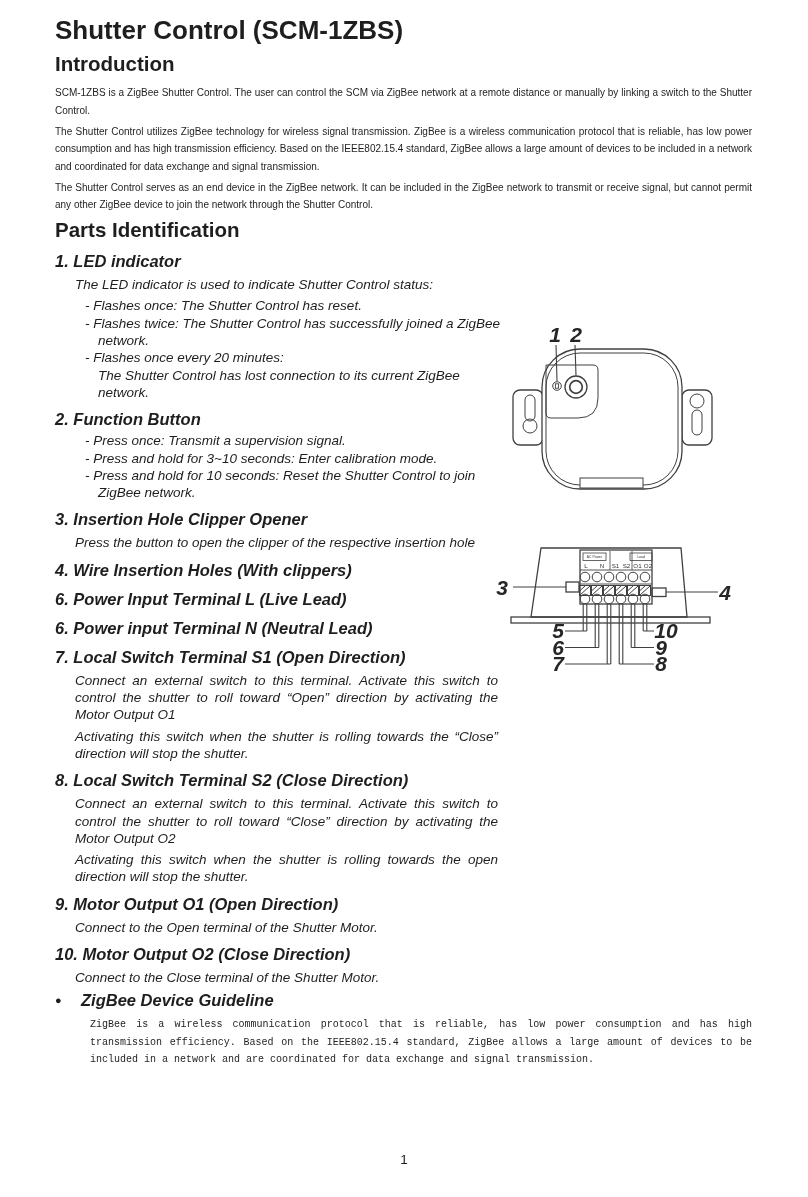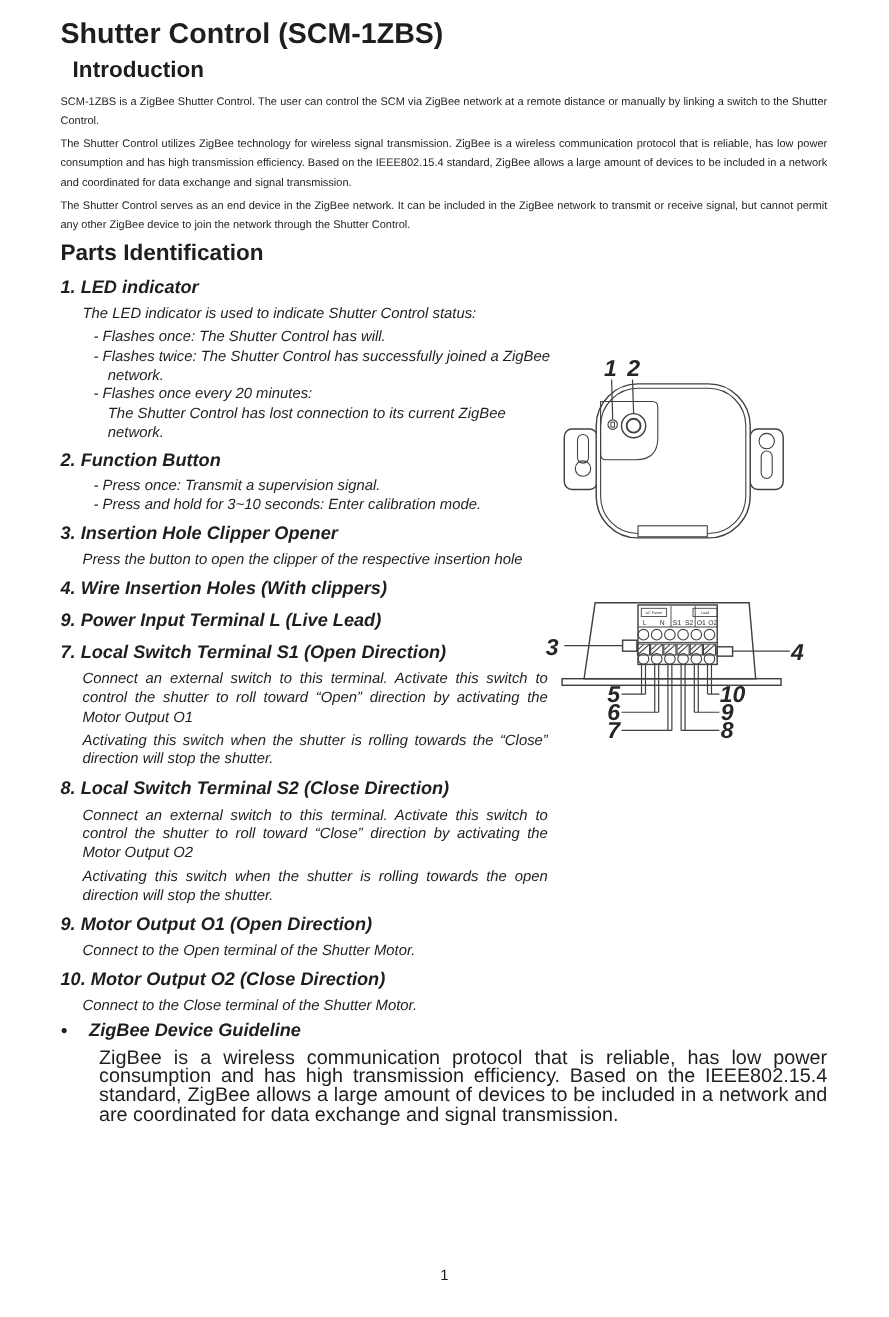--- a/index.html
+++ b/index.html
@@ -2,36 +2,36 @@
 <html><head>
 <meta charset="utf-8">
 <style>
   html,body { margin:0; padding:0; background:#ffffff; }
   .page {
     position:relative; width:808px; height:1197px; background:#ffffff;
     font-family:"Liberation Sans", sans-serif; color:#1e1e1e; overflow:hidden;
   }
   .content { padding:16px 56px 0 55px; }
   h1 { font-size:26px; line-height:1.15; margin:0 0 4px 0; font-weight:bold; }
-  h2 { font-size:20.5px; line-height:1.2; margin:6px 0 8px 11px; font-weight:bold; }
+  h2 { font-size:20.5px; line-height:1.2; margin:6px 0 8px 0; font-weight:bold; }
   .intro p { font-size:10px; line-height:17.3px; text-align:justify; margin:0 0 4px 0; }
   .parts h2 { margin:4px 0 8px 0; }
   .items { width:447px;font-style:italic; }
   .item h3 { font-size:16.5px; line-height:22px; margin:7px 0 2px 0; font-weight:bold; }
   .item p  { font-size:13.5px; line-height:17.3px; margin:4px; }
   .ind  { padding-left:16px; }
   .just { text-align:justify; }
   .bullets { padding-left:30px; font-size:13.5px; line-height:17.3px; }
   .bullet  { padding-left:13px; text-indent:-13px; }
   .cont    { padding-left:13px; }
   .zigbee h2 { margin:26px 0 12px 0; }
   .guideline-head { display:flex; align-items:flex-start; font-size:16.5px; line-height:20px;
                     font-weight:bold; font-style:italic; }
   .disc { width:26px; font-style:normal; font-size:11px; line-height:20px; }
-  .guideline-body { margin:6px 0 0 35px; font-size:18px; line-height:17.3px; text-align:justify; }
+  .guideline-body { margin:6px 0 0 35px; font-size:10px; line-height:17.3px; text-align:justify;font-family:Liberation Mono, monospace; }
   .pagenum { position:absolute; left:0; right:0; bottom:30px; text-align:center; font-size:13.5px; }
   .diagram { position:absolute; }
   #diagram-top { left:498px; top:320px; }
   #diagram-terminal { left:488px; top:542px; }
   svg text.callout { font:italic bold 21px "Liberation Sans", sans-serif; fill:#262626; }
   svg text.tlabel  { font:normal 6.2px "Liberation Sans", sans-serif; fill:#333; }
   svg text.glabel  { font:normal 3.4px "Liberation Sans", sans-serif; fill:#333; }
 </style>
 </head>
 <body>
@@ -50,48 +50,52 @@
 
     <section class="parts">
       <h2>Parts Identification</h2>
 
       <div class="items">
 
         <div class="item">
           <h3>1. LED indicator</h3>
           <p class="ind">The LED indicator is used to indicate Shutter Control status:</p>
           <div class="bullets">
-            <div class="bullet">- Flashes once: The Shutter Control has will.</div>
+            <div class="bullet">- Flashes once: The Shutter Control has reset.</div>
             <div class="bullet">- Flashes twice: The Shutter Control has successfully joined a ZigBee network.</div>
             <div class="bullet">- Flashes once every 20 minutes:</div>
             <div class="cont">The Shutter Control has lost connection to its current ZigBee network.</div>
           </div>
         </div>
 
         <div class="item">
           <h3>2. Function Button</h3>
           <div class="bullets">
             <div class="bullet">- Press once: Transmit a supervision signal.</div>
             <div class="bullet">- Press and hold for 3~10 seconds: Enter calibration mode.</div>
+            <div class="bullet">- Press and hold for 10 seconds: Reset the Shutter Control to join ZigBee network.</div>
           </div>
         </div>
 
         <div class="item">
           <h3>3. Insertion Hole Clipper Opener</h3>
           <p class="ind just">Press the button to open the clipper of the respective insertion hole</p>
         </div>
 
         <div class="item">
           <h3>4. Wire Insertion Holes (With clippers)</h3>
         </div>
 
         <div class="item">
-          <h3>9. Power Input Terminal L (Live Lead)</h3>
-        </div>
-
+          <h3>6. Power Input Terminal L (Live Lead)</h3>
+        </div>
+
+        <div class="item">
+          <h3>6. Power input Terminal N (Neutral Lead)</h3>
+        </div>
 
         <div class="item">
           <h3>7. Local Switch Terminal S1 (Open Direction)</h3>
           <p class="ind just">Connect an external switch to this terminal. Activate this switch to control the shutter to roll toward “Open” direction by activating the Motor Output O1</p>
           <p class="ind just">Activating this switch when the shutter is rolling towards the “Close” direction will stop the shutter.</p>
         </div>
 
         <div class="item">
           <h3>8. Local Switch Terminal S2 (Close Direction)</h3>
           <p class="ind just">Connect an external switch to this terminal. Activate this switch to control the shutter to roll toward “Close” direction by activating the Motor Output O2</p>

